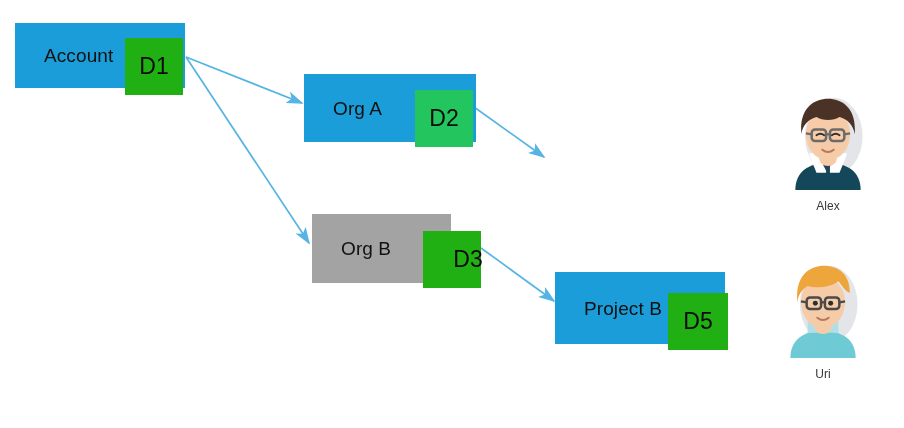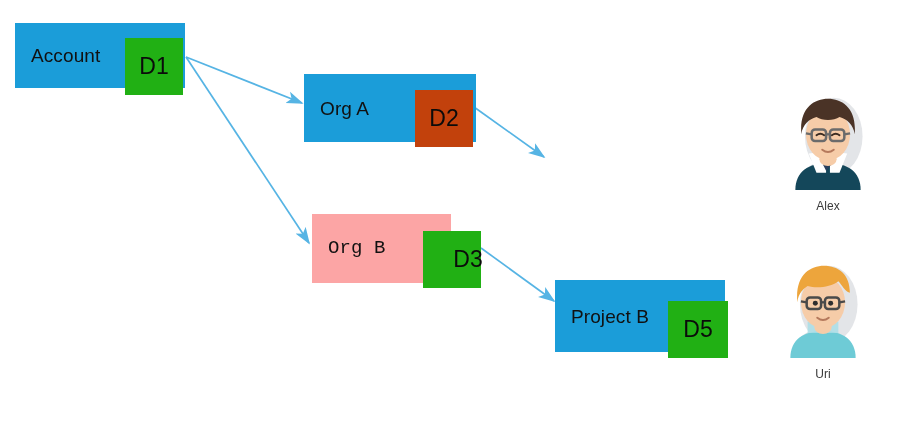--- a/index.html
+++ b/index.html
@@ -27,21 +27,21 @@
     top: 0;
     background: #1B9DD9;
     box-sizing: border-box;
     display: flex;
     align-items: center;
   }
   .node-label {
     color: #111111;
     font-size: 19px;
     line-height: 1;
-    padding-left: 16px;
+    padding-left: 29px;
     white-space: nowrap;
     letter-spacing: 0.1px;
   }
   .badge {
     position: absolute;
     background: #21B014;
     box-sizing: border-box;
     display: flex;
     align-items: center;
     justify-content: center;
@@ -105,36 +105,36 @@
     </div>
     <div class="badge" style="left: 110px; top: 15px; width: 58px; height: 57px; background: rgb(33, 176, 20);">
       <span class="badge-label">D1</span>
     </div>
   </div>
 
   <div class="node" id="node-org-a" style="left: 304px; top: 74px; width: 188px; height: 68px;">
     <div class="node-body" style="width: 172px; height: 68px; background: rgb(27, 157, 217);">
       <span class="node-label">Org A</span>
     </div>
-    <div class="badge" style="left: 111px; top: 16px; width: 58px; height: 57px; background: #c2410c;">
+    <div class="badge" style="left: 111px; top: 16px; width: 58px; height: 57px; background: #22c55e;">
       <span class="badge-label">D2</span>
     </div>
   </div>
 
   <div class="node" id="node-org-b" style="left: 312px; top: 214px; width: 170px; height: 69px;">
-    <div class="node-body" style="width: 139px; height: 69px; background: #fca5a5; font-family: Liberation Mono, monospace;">
+    <div class="node-body" style="width: 139px; height: 69px; background: #a3a3a3;">
       <span class="node-label">Org B</span>
     </div>
     <div class="badge" style="left: 111px; top: 17px; width: 58px; height: 57px; background: rgb(33, 176, 20); padding-left: 32px;">
       <span class="badge-label">D3</span>
     </div>
   </div>
 
 
-  <div class="node" id="node-project-b" style="left: 555px; top: 280px; width: 170px; height: 84px;">
+  <div class="node" id="node-project-b" style="left: 555px; top: 272px; width: 170px; height: 84px;">
     <div class="node-body" style="width: 170px; height: 72px; background: rgb(27, 157, 217);">
       <span class="node-label">Project B</span>
     </div>
     <div class="badge" style="left: 113px; top: 21px; width: 60px; height: 57px; background: rgb(33, 176, 20); text-align: center;">
       <span class="badge-label">D5</span>
     </div>
   </div>
 
   <div class="person" id="person-alex" style="left: 773px; top: 90px;">
     <div class="person-avatar" id="avatar-alex">

